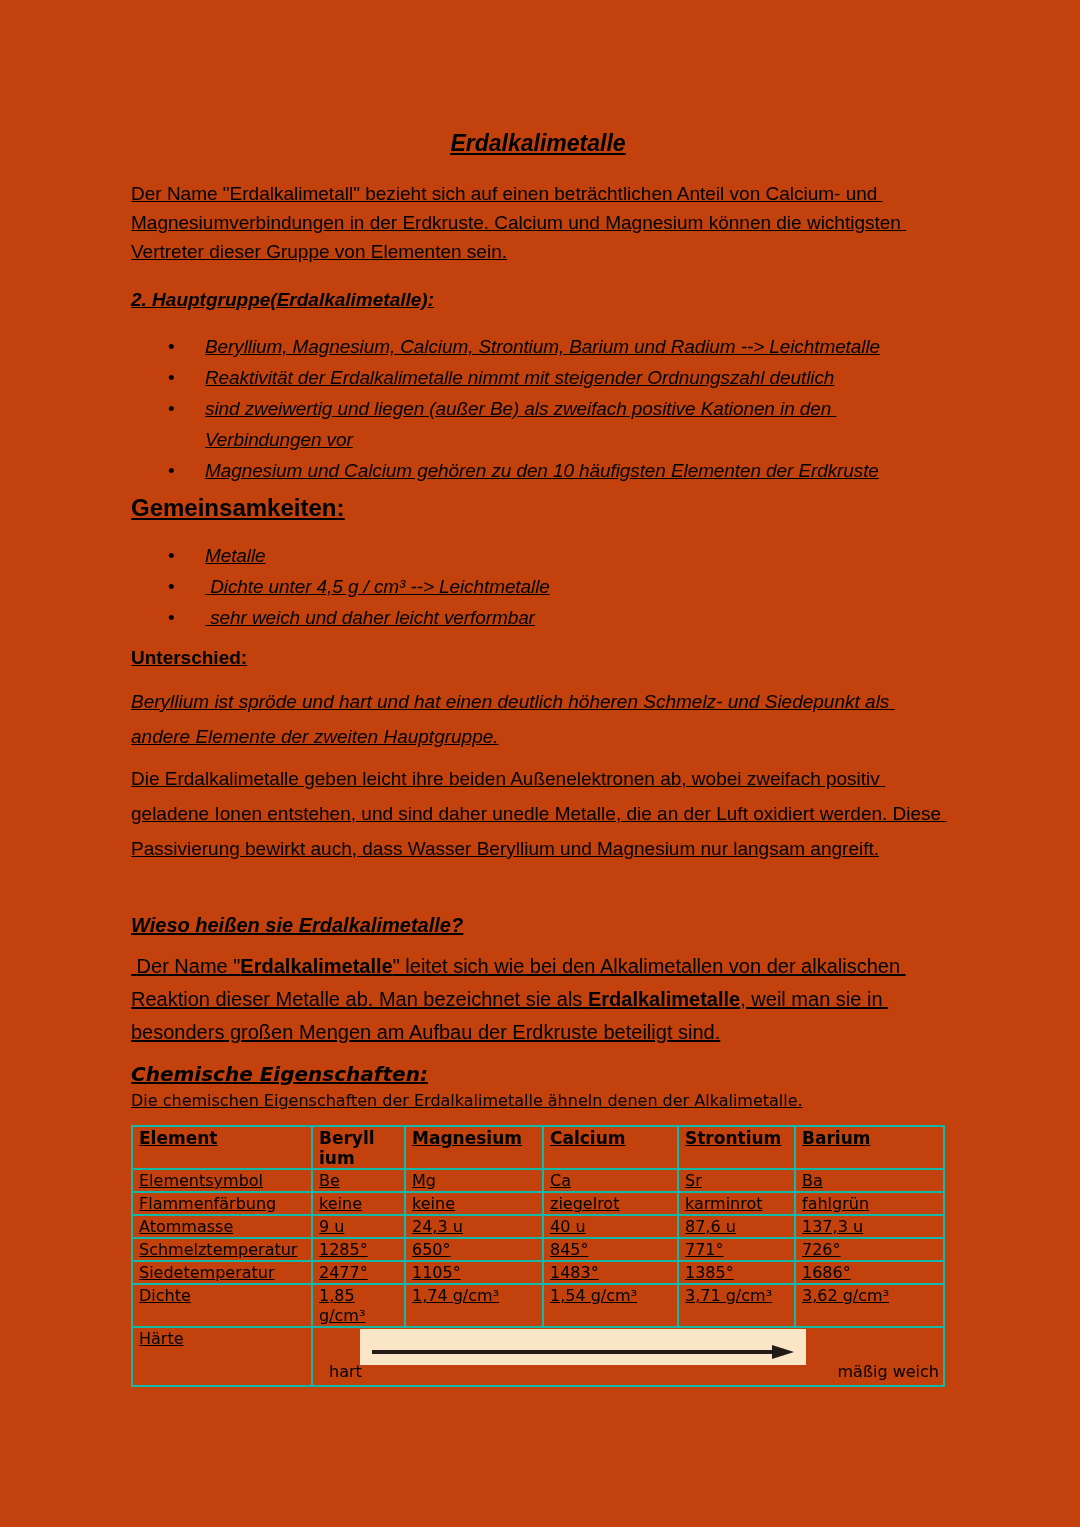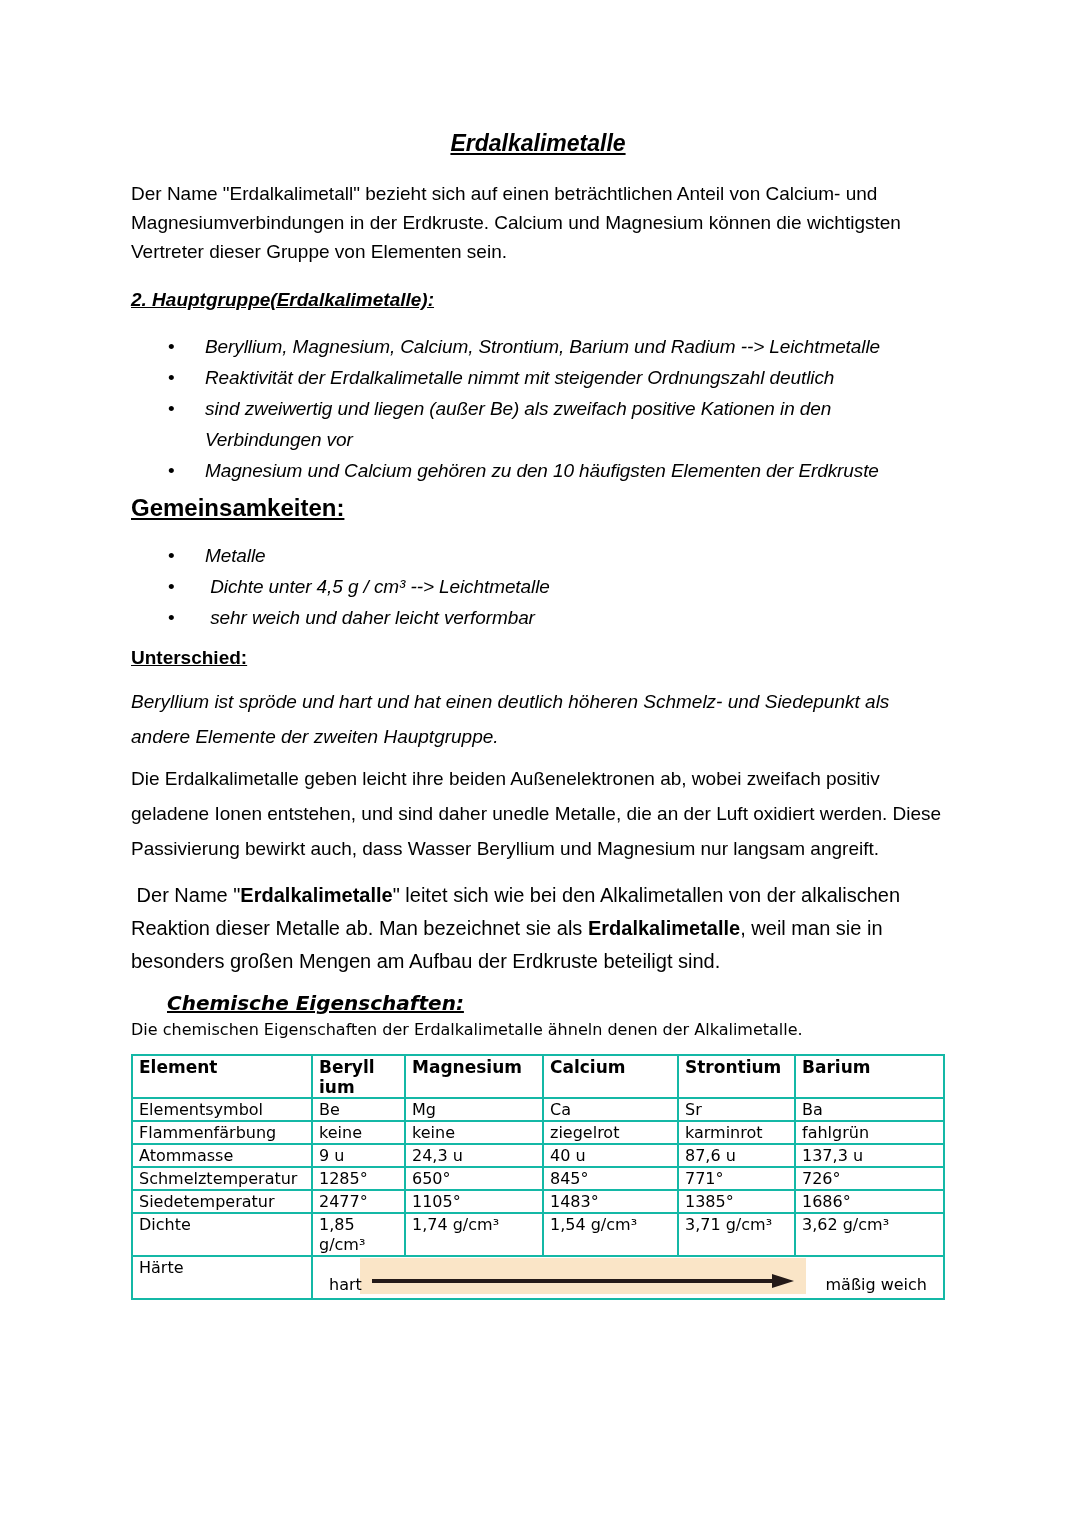--- a/index.html
+++ b/index.html
@@ -1,22 +1,23 @@
 <!DOCTYPE html>
 <html lang="de" style="--hl-color: #fae5c7; --arrow-color: #241a18;"><head>
 <meta charset="utf-8">
 <style>
   html,body{margin:0;padding:0;background:#e8e8e8;}
   .page{
     position:relative;
     width:1080px;height:1527px;
-    background:#ffffff;
+    background:#c2410c;
     overflow:hidden;
     font-family:"Liberation Sans",sans-serif;
     color:#000;
+    text-decoration:underline;
   }
   .content{margin-left:131px;width:814px;}
   .content > *{margin:0;}
   .prewrap, .prewrap span, .prewrap b{white-space:pre-wrap;}
 
   .title{
     margin-top:130px;
     text-align:center;
     font-size:23px;line-height:27px;
     font-weight:bold;font-style:italic;
@@ -27,21 +28,21 @@
   ul.bullets{margin-top:20px;padding:0 0 0 74px;list-style:none;font-size:19px;font-style:italic;line-height:31px;max-width:690px;letter-spacing:-0.1px;}
   ul.bullets li{position:relative;}
   ul.bullets li::before{content:"\2022";position:absolute;left:-37px;font-style:normal;font-size:19px;}
   .h-big{margin-top:8px;font-size:24px;line-height:28px;font-weight:bold;text-decoration:underline;}
   ul.bullets.gap{margin-top:18px;}
   .h-small{margin-top:14px;font-size:19px;line-height:22px;font-weight:bold;text-decoration:underline;}
   .p-italic{margin-top:15px;font-size:19px;line-height:35px;font-style:italic;}
   .p-loose{margin-top:7px;font-size:19px;line-height:35px;}
   .h-arial{margin-top:47px;font-size:20px;line-height:24px;font-weight:bold;font-style:italic;text-decoration:underline;}
   .p-arial{margin-top:13px;font-size:20px;line-height:33px;}
-  .h-chem{margin-top:13px;font-family:"DejaVu Sans",sans-serif;font-size:20px;line-height:24px;font-weight:bold;font-style:italic;text-decoration:underline;margin-left:36px;}
+  .h-chem{margin-top:13px;font-family:"DejaVu Sans",sans-serif;font-size:20px;line-height:24px;font-weight:bold;font-style:italic;text-decoration:underline;}
   .caption{margin-top:5px;font-family:"DejaVu Sans",sans-serif;font-size:16px;line-height:20px;}
 
   table.props{
     margin-top:14px;
     border-collapse:collapse;
     table-layout:fixed;
     width:812px;
     font-family:"DejaVu Sans",sans-serif;
     font-size:16px;
   }
@@ -50,30 +51,30 @@
     padding:1px 5px 0 6px;
     vertical-align:top;
     text-align:left;
     line-height:20px;
     overflow:hidden;
   }
   table.props th{font-size:17px;font-weight:bold;}
   tr.r-head{height:40px;}
   tr.r-std{height:21px;}
   tr.r-dichte{height:37px;}
-  tr.r-haerte{height:43px;}
+  tr.r-haerte{height:59px;}
   .break{display:inline-block;width:58px;word-break:break-all;}
   td.haerte-cell{position:relative;padding:0;}
   .hl-band{
     position:absolute;left:47px;top:1px;width:446px;height:36px;
     background:var(--hl-color,#fae5c7);
   }
   .hl-band svg{position:absolute;left:10px;bottom:5px;color:var(--arrow-color,#241a18);}
   .hard-label{position:absolute;left:16px;bottom:3px;}
-  .soft-label{position:absolute;right:16px;bottom:3px;margin-top:32px;}
+  .soft-label{position:absolute;right:4px;bottom:3px;margin-top:32px;}
 </style>
 </head>
 <body>
 
 <div class="page">
   <div class="content">
 
     <h1 class="title">Erdalkalimetalle</h1>
 
     <p class="p-main prewrap">Der Name "Erdalkalimetall" bezieht sich auf einen beträchtlichen Anteil von Calcium- und Magnesiumverbindungen in der Erdkruste. Calcium und Magnesium können die wichtigsten Vertreter dieser Gruppe von Elementen sein.</p>
@@ -90,20 +91,21 @@
     <ul class="bullets gap">
       <li class="prewrap">Metalle</li>
       <li class="prewrap"> Dichte unter 4,5 g / cm³ --&gt; Leichtmetalle</li>
       <li class="prewrap"> sehr weich und daher leicht verformbar</li>
     </ul>
 
     <h3 class="h-small">Unterschied:</h3>
     <p class="p-italic prewrap">Beryllium ist spröde und hart und hat einen deutlich höheren Schmelz- und Siedepunkt als andere Elemente der zweiten Hauptgruppe.</p>
     <p class="p-loose prewrap">Die Erdalkalimetalle geben leicht ihre beiden Außenelektronen ab, wobei zweifach positiv geladene Ionen entstehen, und sind daher unedle Metalle, die an der Luft oxidiert werden. Diese Passivierung bewirkt auch, dass Wasser Beryllium und Magnesium nur langsam angreift.</p>
 
+    <h2 class="h-arial">Wieso heißen sie Erdalkalimetalle?</h2>
     <p class="p-arial prewrap"><span> Der Name "</span><b>Erdalkalimetalle</b><span>" leitet sich wie bei den Alkalimetallen von der alkalischen Reaktion dieser Metalle ab. Man bezeichnet sie als </span><b>Erdalkalimetalle</b><span>, weil man sie in besonders großen Mengen am Aufbau der Erdkruste beteiligt sind.</span></p>
 
     <h2 class="h-chem">Chemische Eigenschaften:</h2>
     <p class="caption">Die chemischen Eigenschaften der Erdalkalimetalle ähneln denen der Alkalimetalle.</p>
 
     <table class="props">
       <colgroup>
         <col style="width:180px">
           <col style="width:93px">
           <col style="width:138px">

